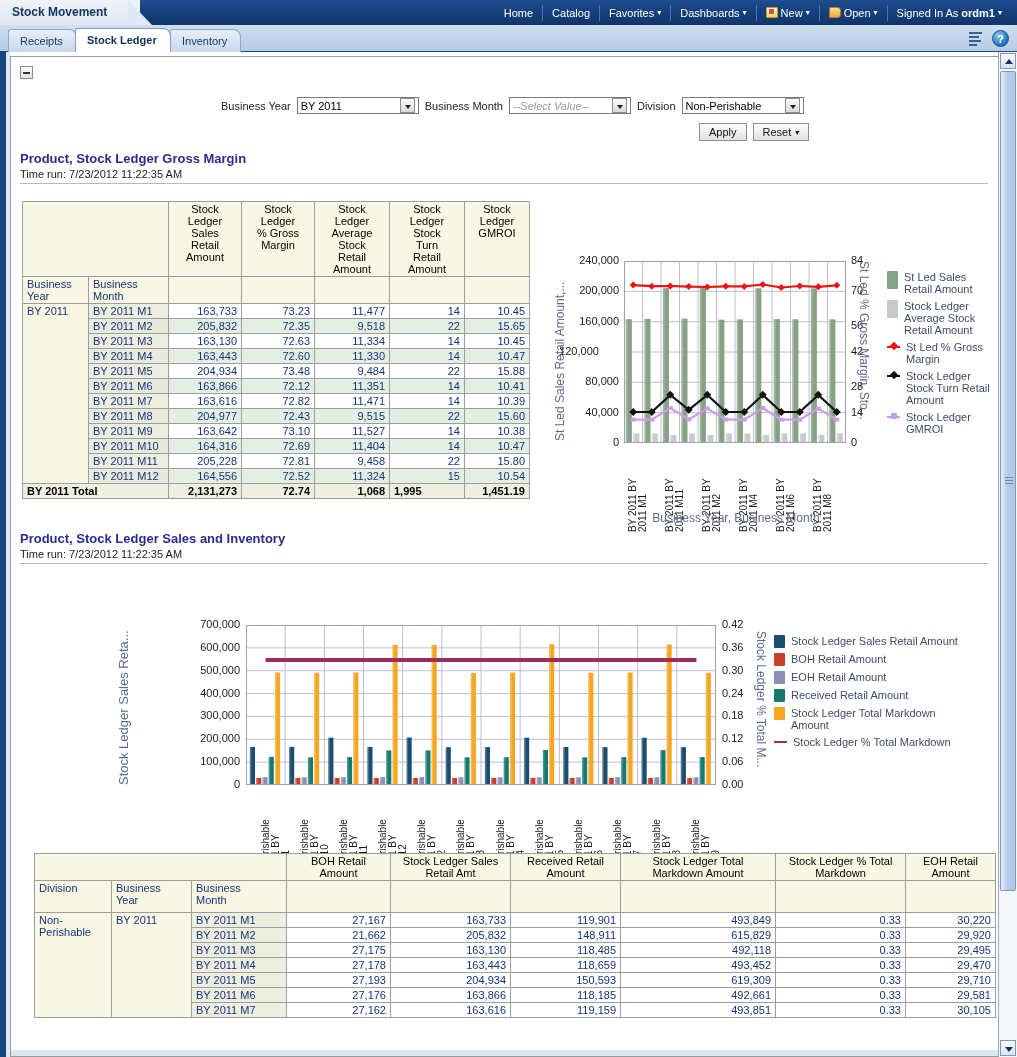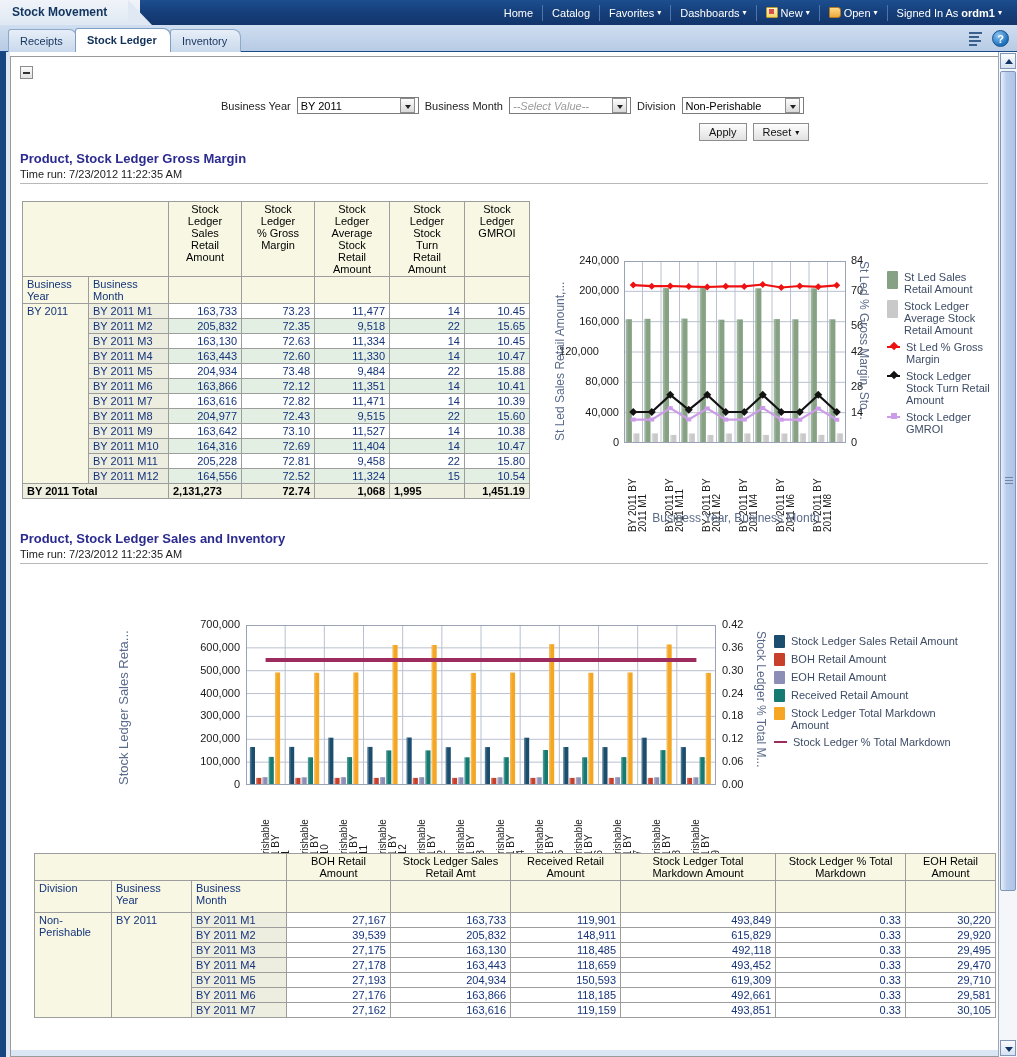--- a/index.html
+++ b/index.html
@@ -404,21 +404,21 @@
           <tr class="alt">
             <td class="mon">BY 2011 M12</td>
             <td class="num">164,556</td>
             <td class="num">72.52</td>
             <td class="num">11,324</td>
             <td class="num">15</td>
             <td class="num">10.54</td>
           </tr>
           <tr class="total">
             <td colspan="2">BY 2011 Total</td>
-            <td style=" margin-left: 40px;">2,131,273</td>
+            <td style="text-align: right; margin-left: 40px;">2,131,273</td>
             <td style="text-align: right;">72.74</td>
             <td style="text-align: right;">1,068</td>
             <td style="text-align: left;">1,995</td>
             <td style="text-align: right;">1,451.19</td>
           </tr>
         </tbody>
     </table>
   </div>
 
   <div class="chart-wrap" style="left:540px;top:196px;width:440px;height:280px;">
@@ -1042,21 +1042,21 @@
             <td class="mon">BY 2011 M1</td>
             <td class="num white">27,167</td>
             <td class="num white">163,733</td>
             <td class="num white">119,901</td>
             <td class="num white">493,849</td>
             <td class="num white">0.33</td>
             <td class="num white">30,220</td>
           </tr>
           <tr>
             <td class="mon">BY 2011 M2</td>
-            <td class="num white">39,539</td>
+            <td class="num white">21,662</td>
             <td class="num white">205,832</td>
             <td class="num white">148,911</td>
             <td class="num white">615,829</td>
             <td class="num white">0.33</td>
             <td class="num white">29,920</td>
           </tr>
           <tr>
             <td class="mon">BY 2011 M3</td>
             <td class="num white">27,175</td>
             <td class="num white">163,130</td>

